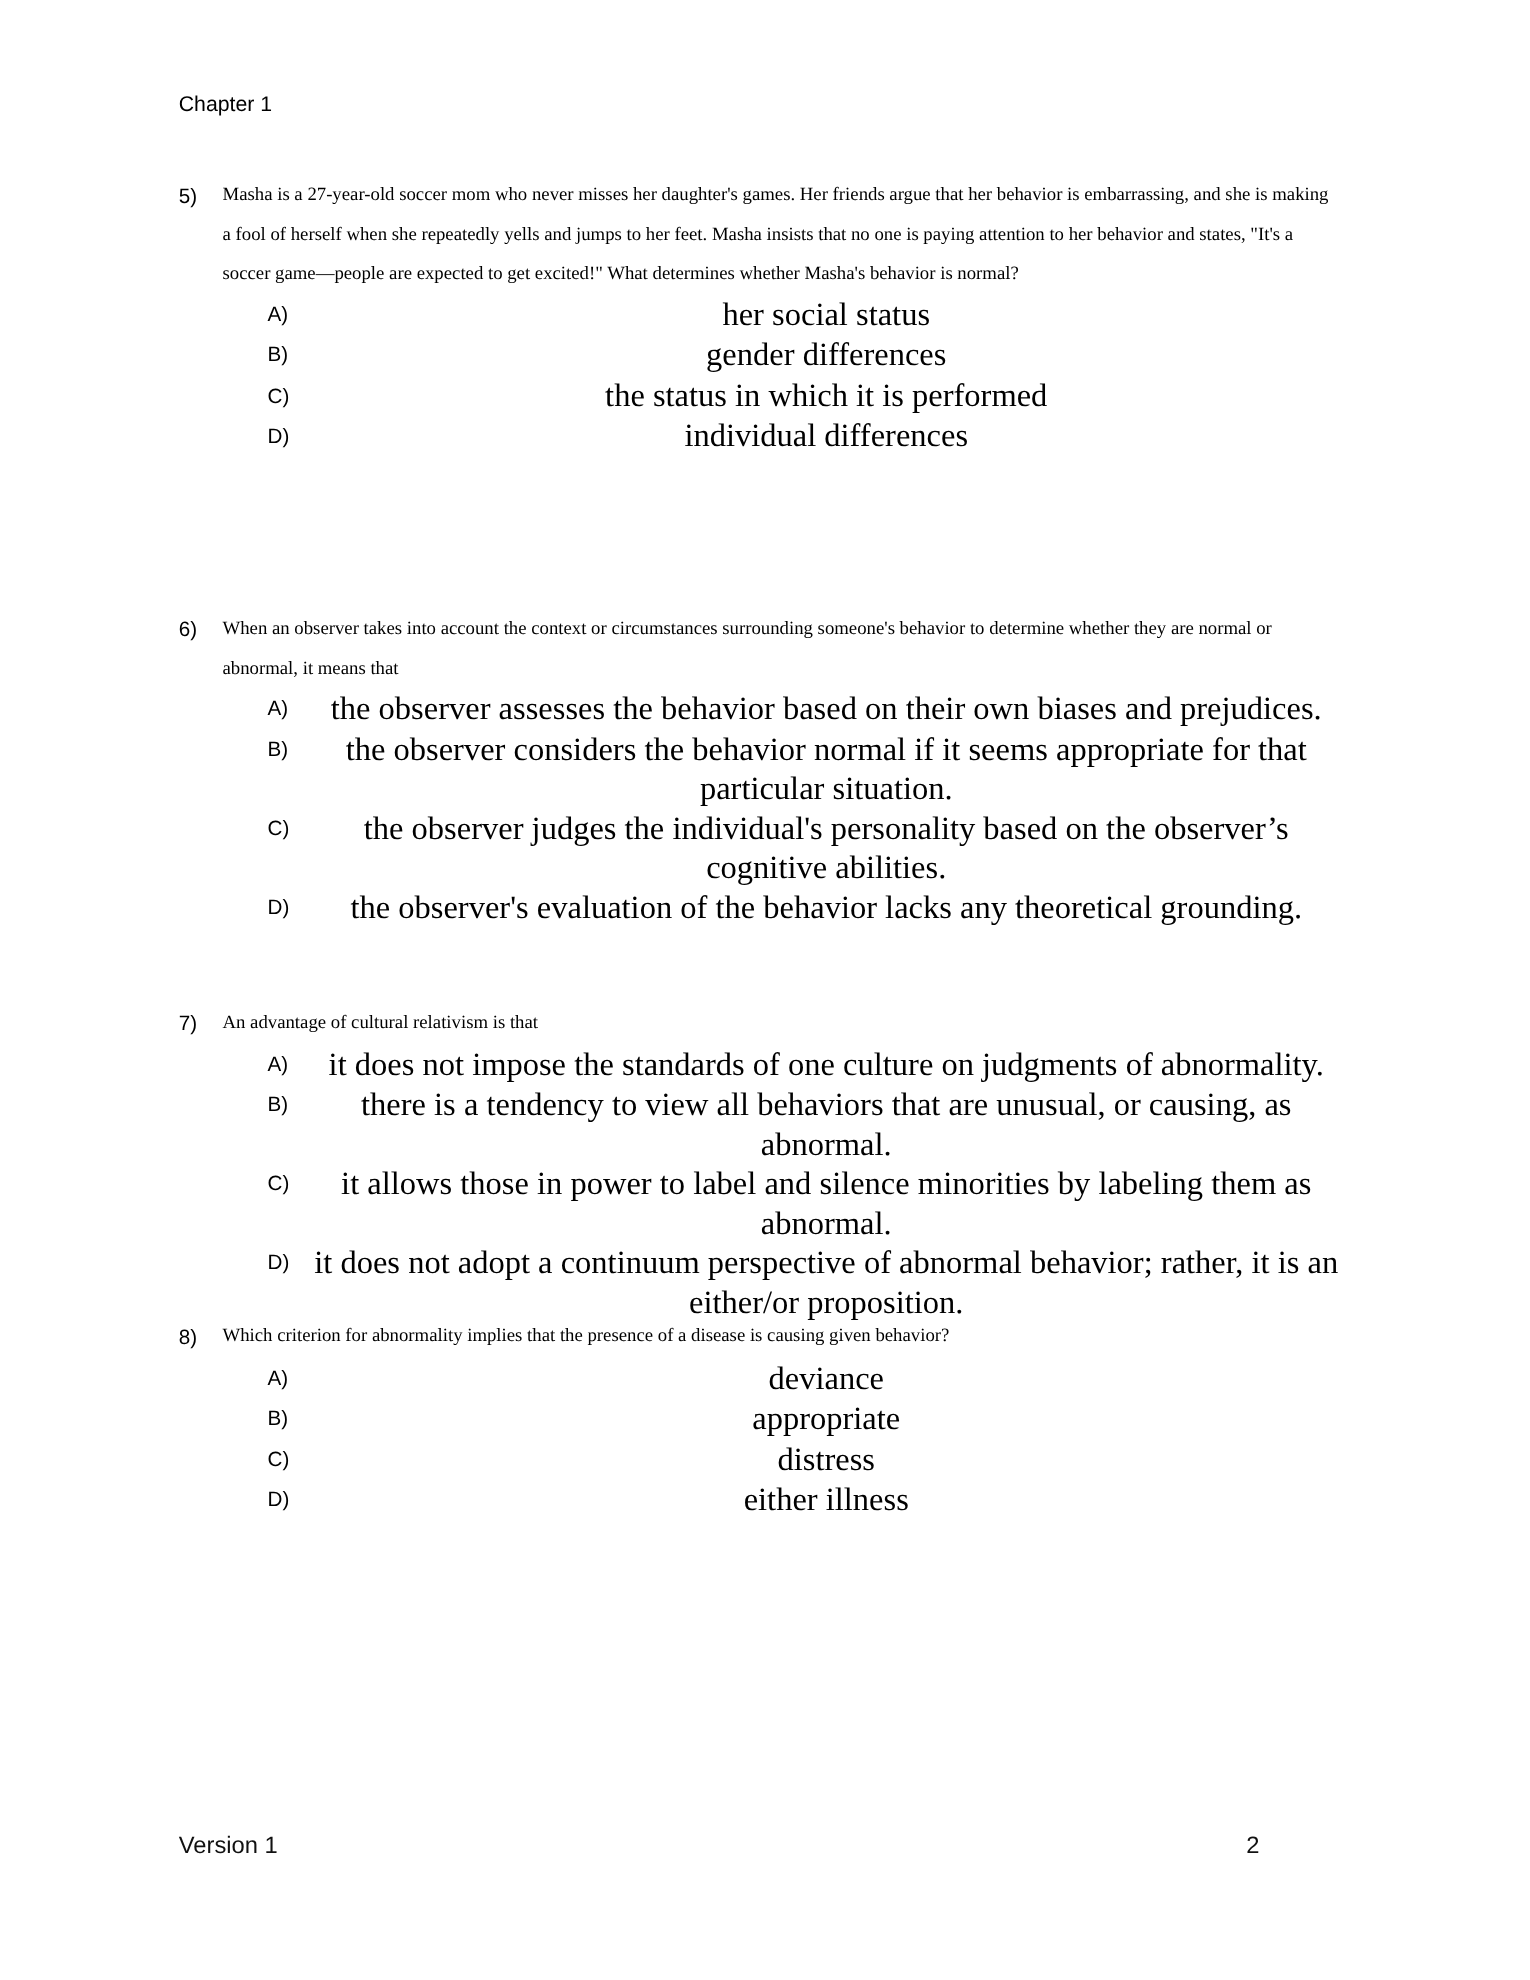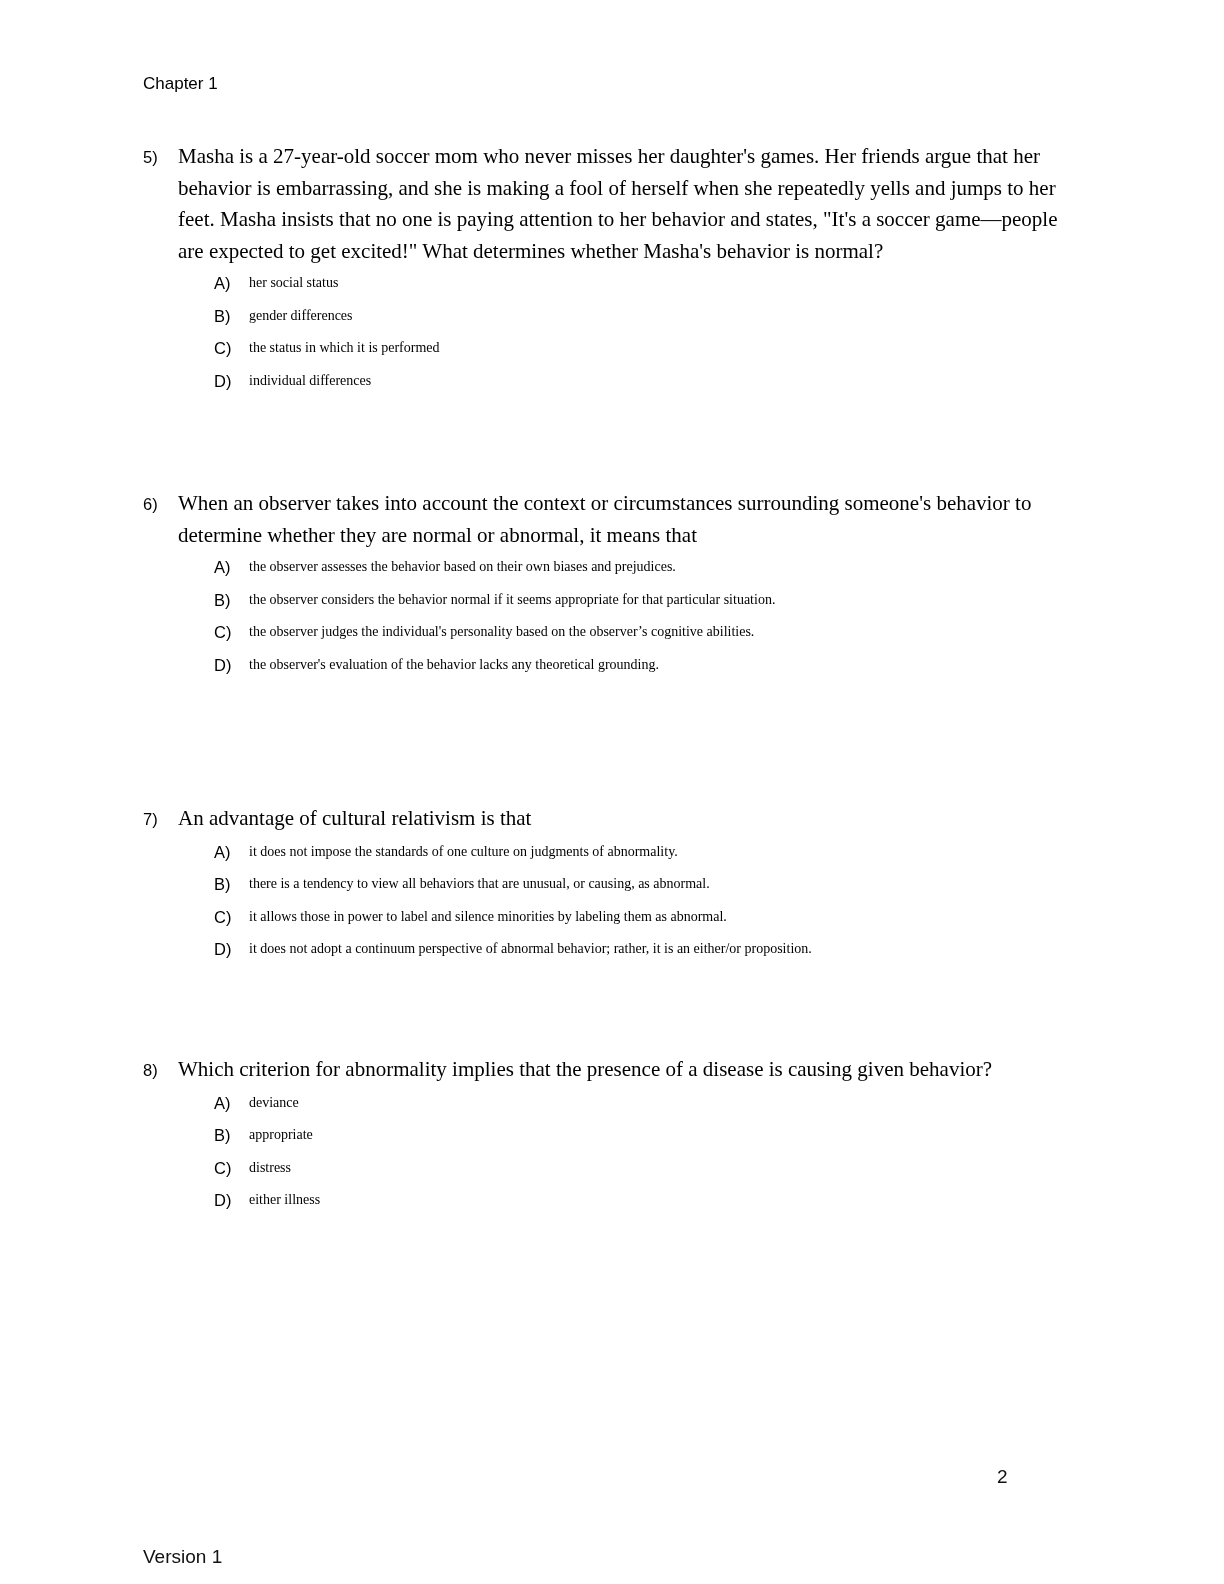--- a/index.html
+++ b/index.html
@@ -18,21 +18,21 @@
       position: absolute;
       left: 143px;
       top: 74px;
       font-family: "Liberation Sans", sans-serif;
       font-size: 17px;
       color: #000000;
     }
     .footer-left {
       position: absolute;
       left: 143px;
-      top: 1546px;
+      top: 1466px;
       font-family: "Liberation Sans", sans-serif;
       font-size: 19px;
       color: #111;
     }
     .footer-right {
       position: absolute;
       left: 997px;
       top: 1466px;
       font-family: "Liberation Sans", sans-serif;
       font-size: 19px;
@@ -50,44 +50,45 @@
     .q-num {
       width: 35px;
       flex: 0 0 35px;
       font-family: "Liberation Sans", sans-serif;
       font-size: 16.5px;
       line-height: 31.5px;
       padding-top: 1px;
     }
     .q-text {
       font-family: "Liberation Serif", serif;
-      font-size: 21px;
+      font-size: 15px;
       line-height: 31.5px;
       width: 890px;
     }
     .options {
       margin-left: 71px;
     }
     .opt {
       display: flex;
       align-items: flex-start;
     }
     .opt-letter {
       width: 35px;
       flex: 0 0 35px;
       font-family: "Liberation Sans", sans-serif;
       font-size: 16.5px;
       line-height: 31.5px;
       padding-top: 1px;
     }
     .opt-text {
       font-family: "Liberation Serif", serif;
-      font-size: 14px;
+      font-size: 26px;
       line-height: 31.5px;
       width: 830px;
+      text-align: center;
     }
   </style>
 </head>
 <body>
 
 <div class="header">Chapter 1</div>
 
 <div class="question" style="top:141px;">
   <div class="q-row">
     <span class="q-num">5)</span>

